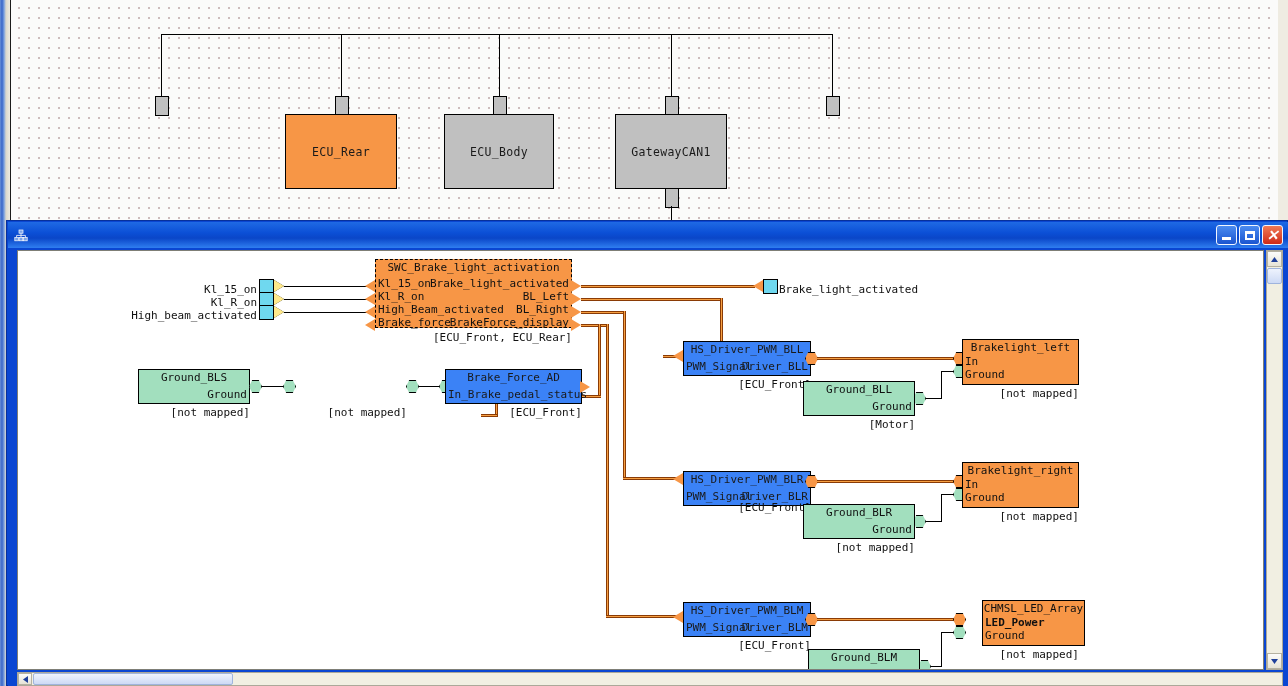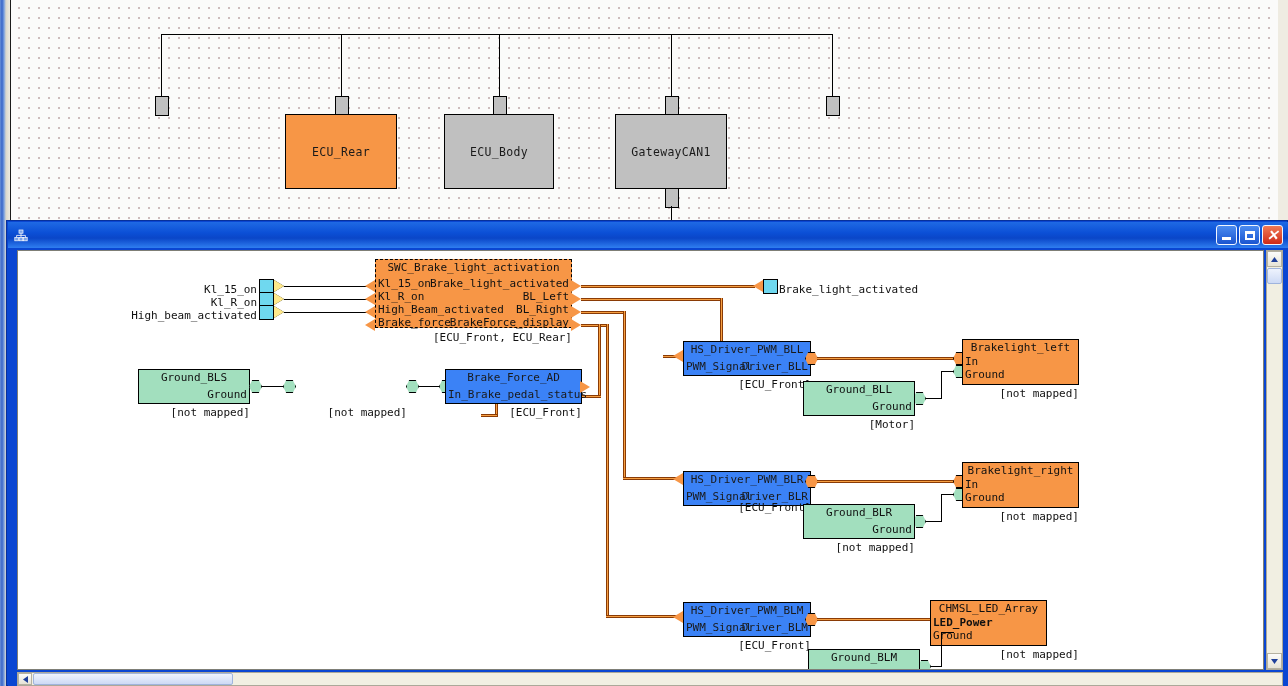--- a/index.html
+++ b/index.html
@@ -377,21 +377,21 @@
             <span class="pl" style="top:18px;">PWM_Signal</span>
             <span class="pr" style="top:18px;">Driver_BLM</span>
           </div>
           <div class="p-hex-o" style="left:787px;top:362px;"></div>
           <div class="mapnote" style="left:665px;top:388px;width:128px;">[ECU_Front]</div>
 
           <div class="wireo h" style="left:799px;top:367px;width:138px;"></div>
           <div class="p-hex-o" style="left:935px;top:362px;"></div>
           <div class="p-hex-g" style="left:935px;top:375px;"></div>
 
-          <div class="blk orange" style="left:912px;top:349px;width:117px;height:46px;">
+          <div class="blk orange" style="left:964px;top:349px;width:103px;height:46px;">
             <span class="bt">CHMSL_LED_Array</span>
             <span class="pl" style="top:15px;font-weight:bold;">LED_Power</span>
             <span class="pl" style="top:28px;">Ground</span>
           </div>
           <div class="mapnote" style="left:944px;top:397px;width:117px;">[not mapped]</div>
 
           <div class="wire" style="left:923px;top:381px;width:1px;height:35px;"></div>
           <div class="wire" style="left:903px;top:415px;width:21px;height:1px;"></div>
           <div class="wire" style="left:923px;top:381px;width:13px;height:1px;"></div>
           <div class="p-hex-g" style="left:900px;top:409px;"></div>

